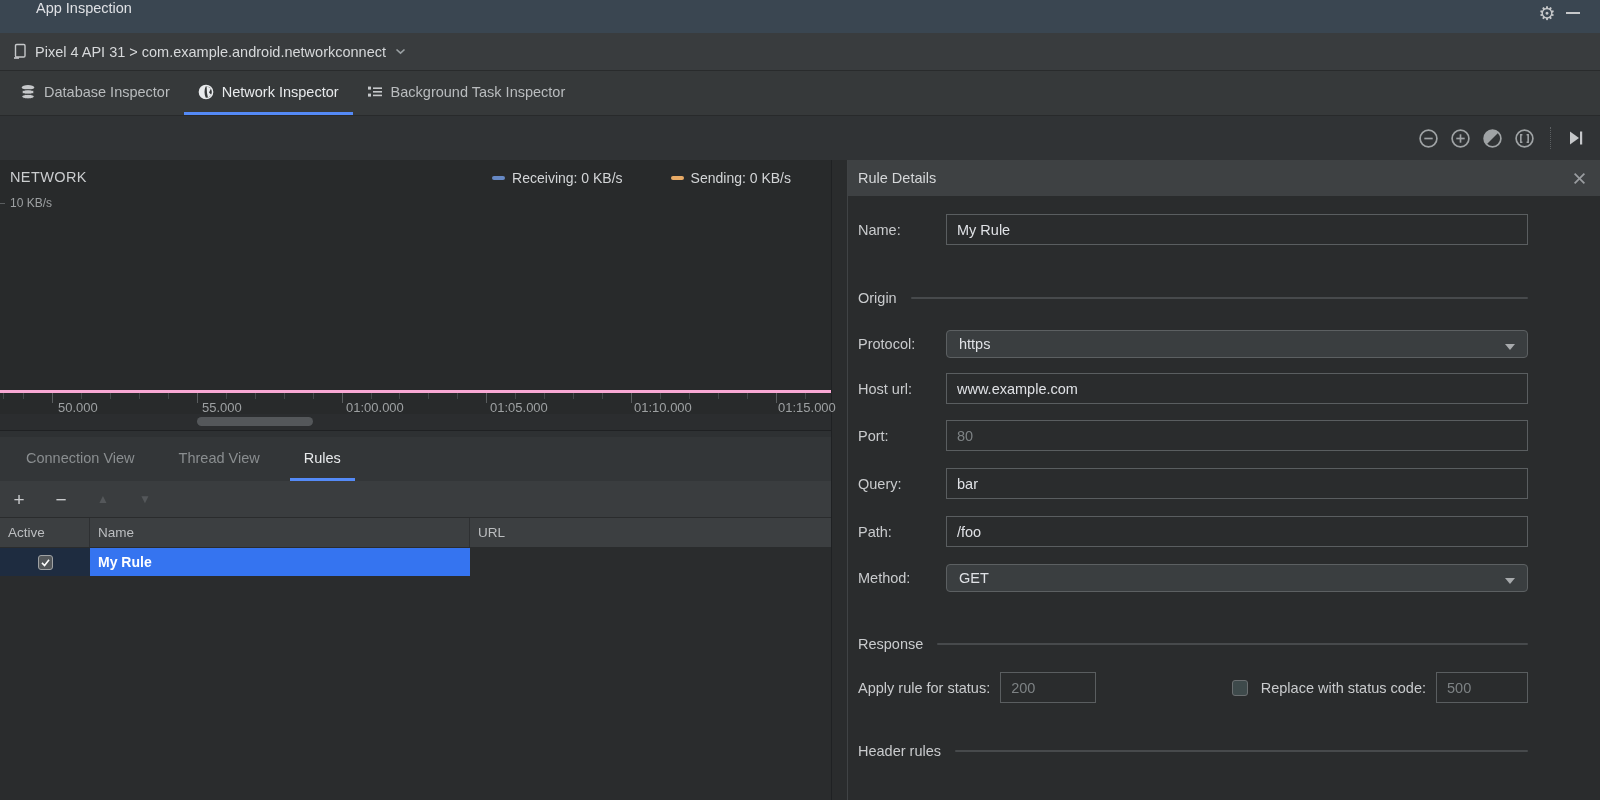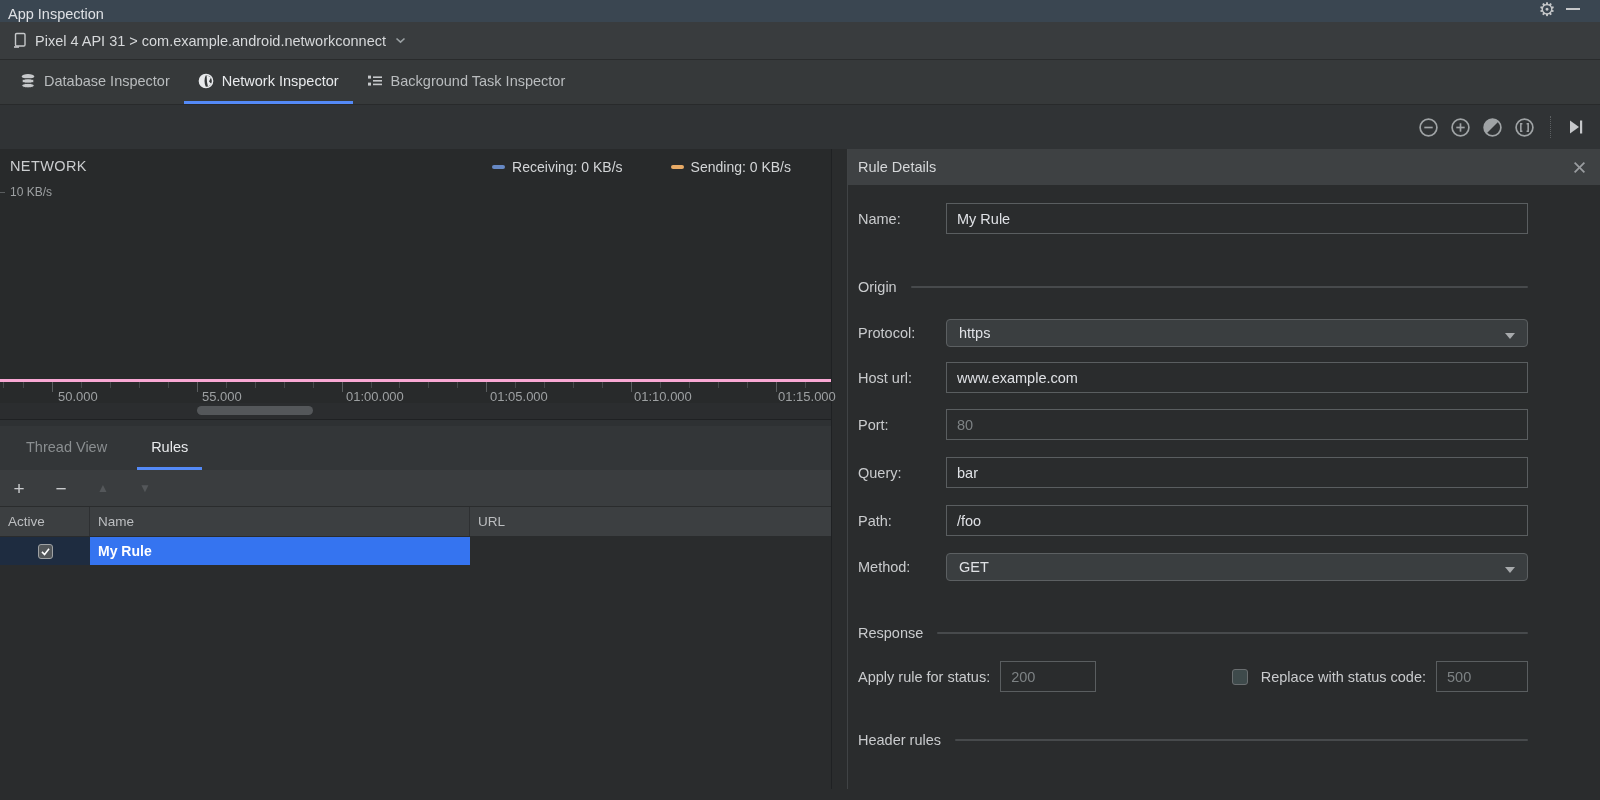--- a/index.html
+++ b/index.html
@@ -7,22 +7,22 @@
   body {
     font-family:"Liberation Sans", sans-serif;
     font-size:14px;
     background:#2a2c2d;
     color:#dfe1e5;
     -webkit-font-smoothing:antialiased;
   }
 
   
   .titlebar {
-    height:22px; background:#3a4651; display:flex; align-items:flex-end;
-    padding:0 14px 0 8px;
+    height:33px; background:#3a4651; display:flex; align-items:flex-start;
+    padding:0 14px 0 36px;
   }
   .titlebar .title { font-size:14.5px; color:#dfe1e5; }
   .titlebar .spacer { flex:1; }
   .tb-icon { color:#c6c8ca; cursor:pointer; display:flex; align-items:center; justify-content:center; width:26px; height:26px; }
   .gear-glyph { font-family:"DejaVu Sans", sans-serif; font-size:19px; line-height:1; }
   .min-bar { width:14px; height:2px; background:#c6c8ca; }
 
   
   .devicebar {
     height:38px; background:#393c3e; border-bottom:1px solid #292b2c;
@@ -269,20 +269,23 @@
     </div>
 
     <div class="hscroll">
       <div class="hscroll-thumb"></div>
     </div>
 
     <div class="spacer7"></div>
 
     <div class="view-tabs">
       <div class="view-tab">
+        <span>Connection View</span>
+      </div>
+      <div class="view-tab">
         <span>Thread View</span>
       </div>
       <div class="view-tab active">
         <span>Rules</span>
       </div>
     </div>
 
     <div class="rules-toolbar">
       <span class="rt-btn">+</span>
       <span class="rt-btn">−</span>

